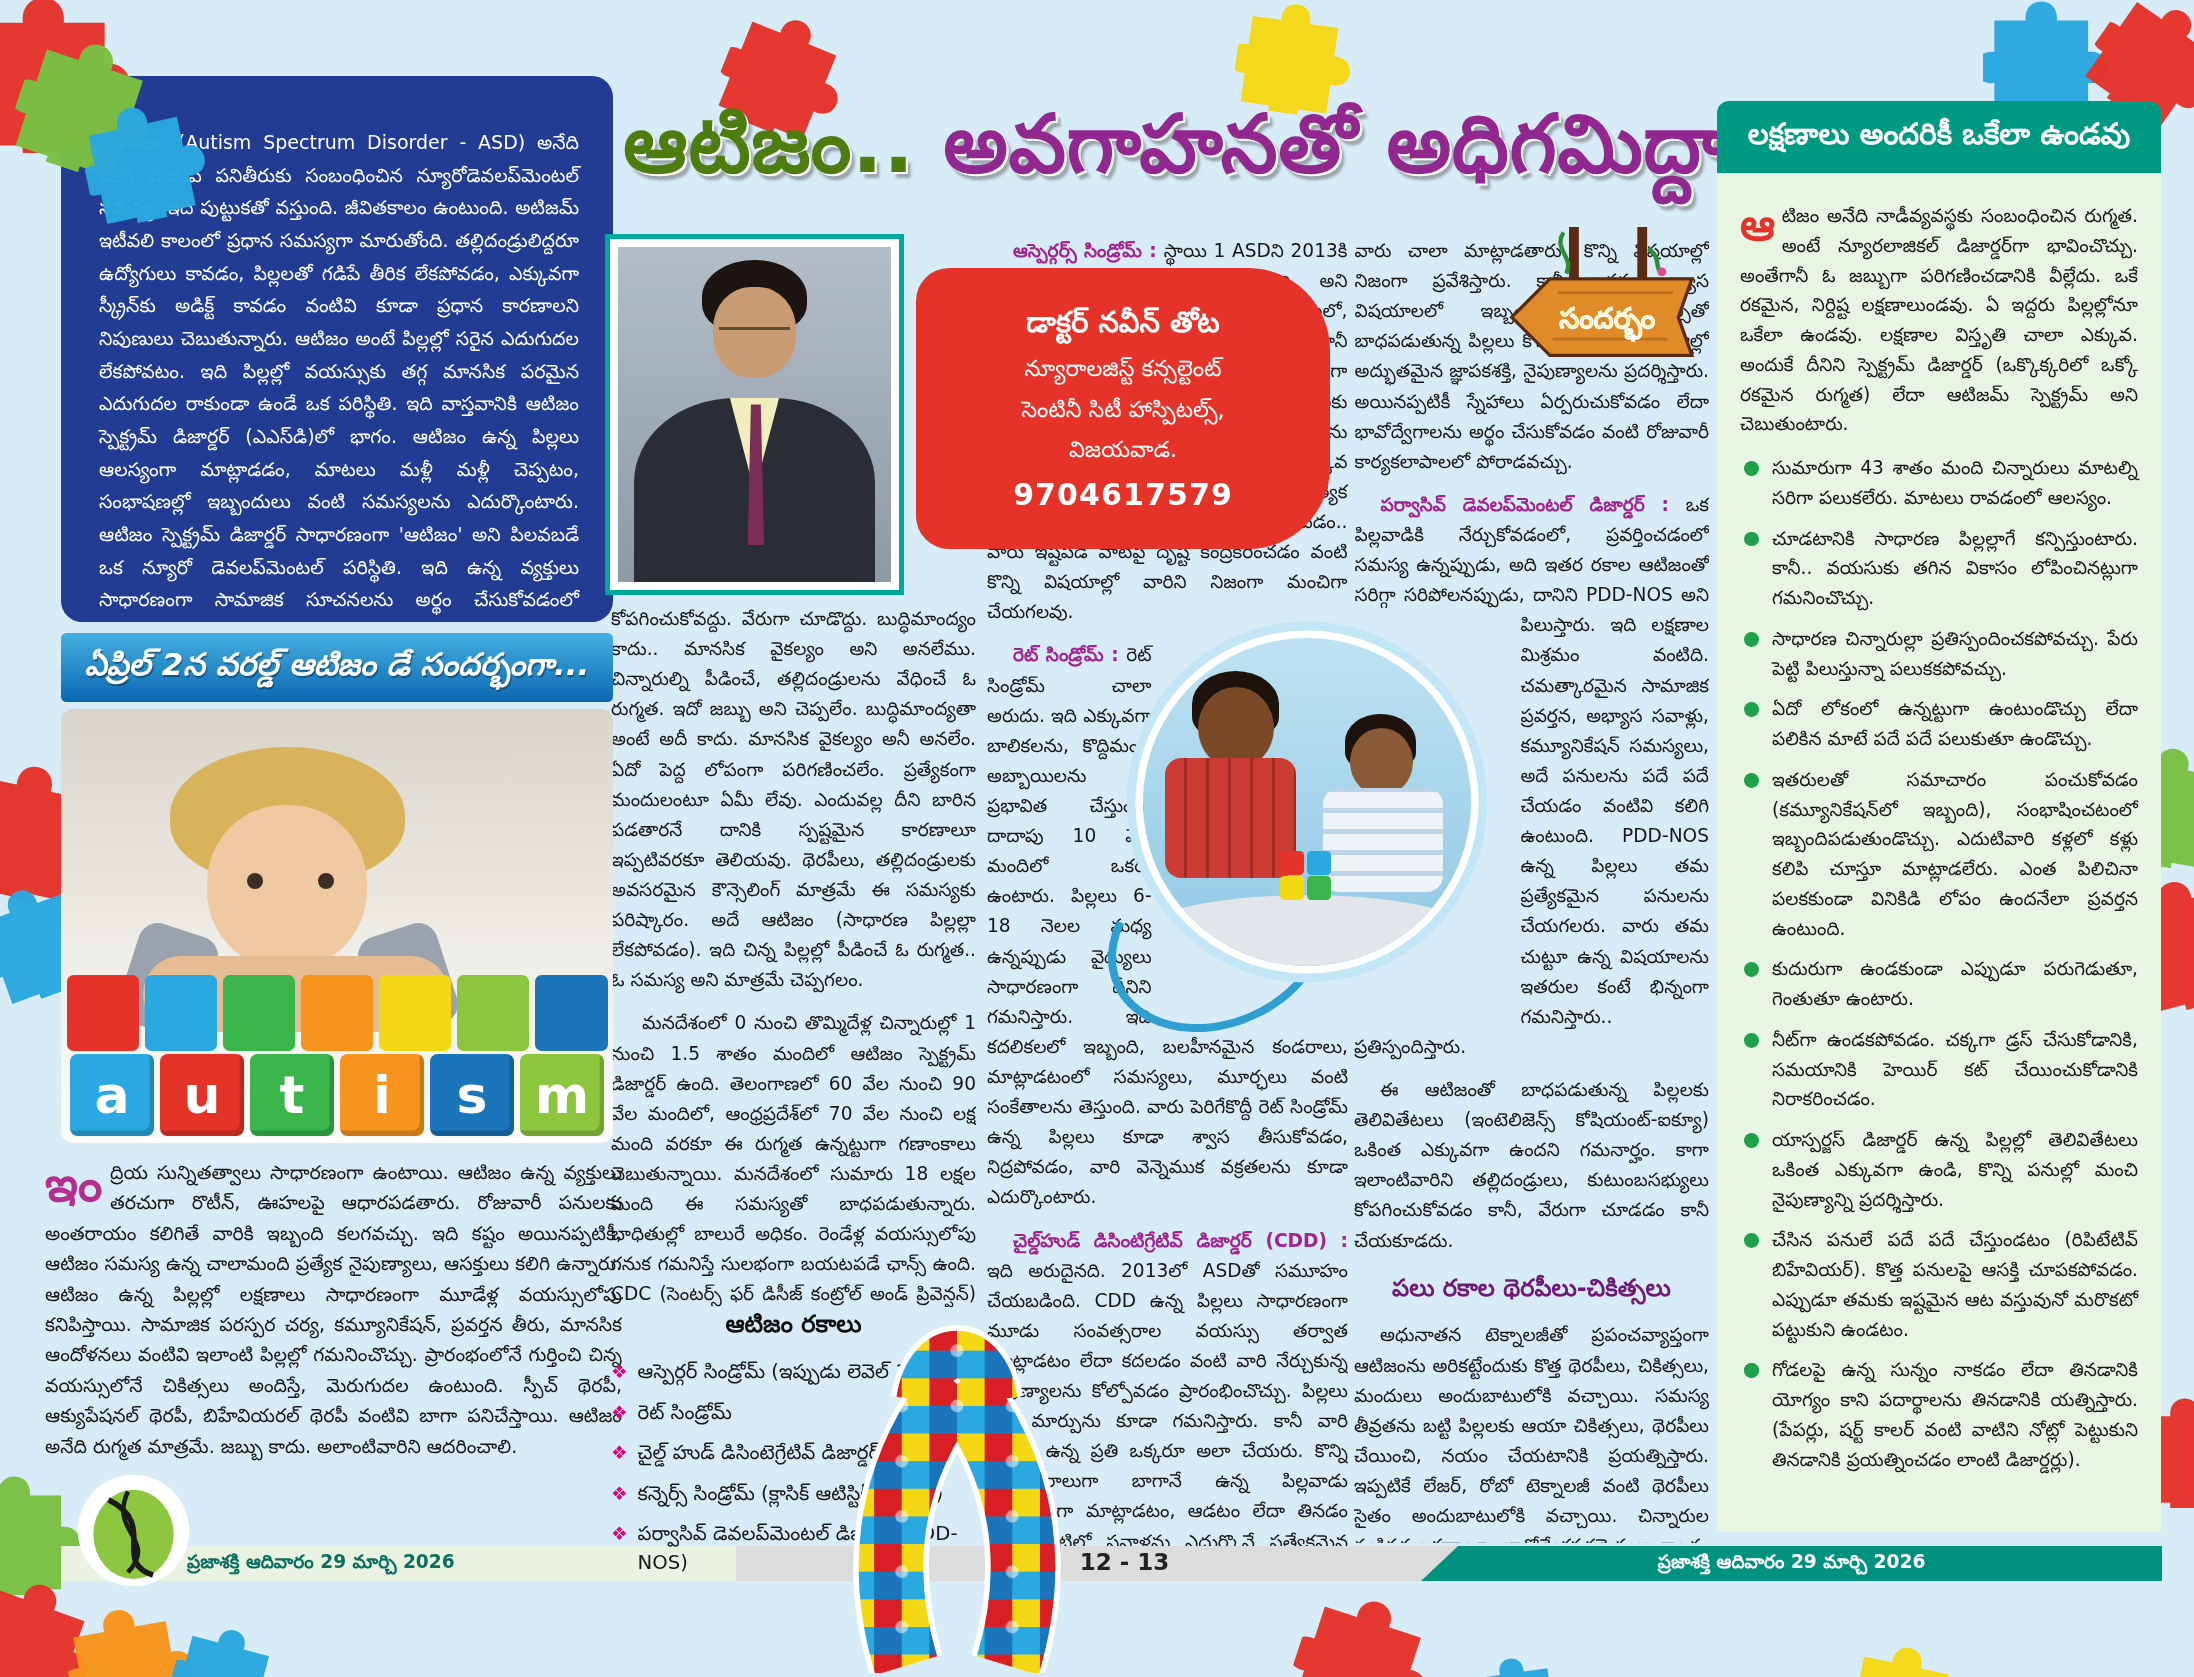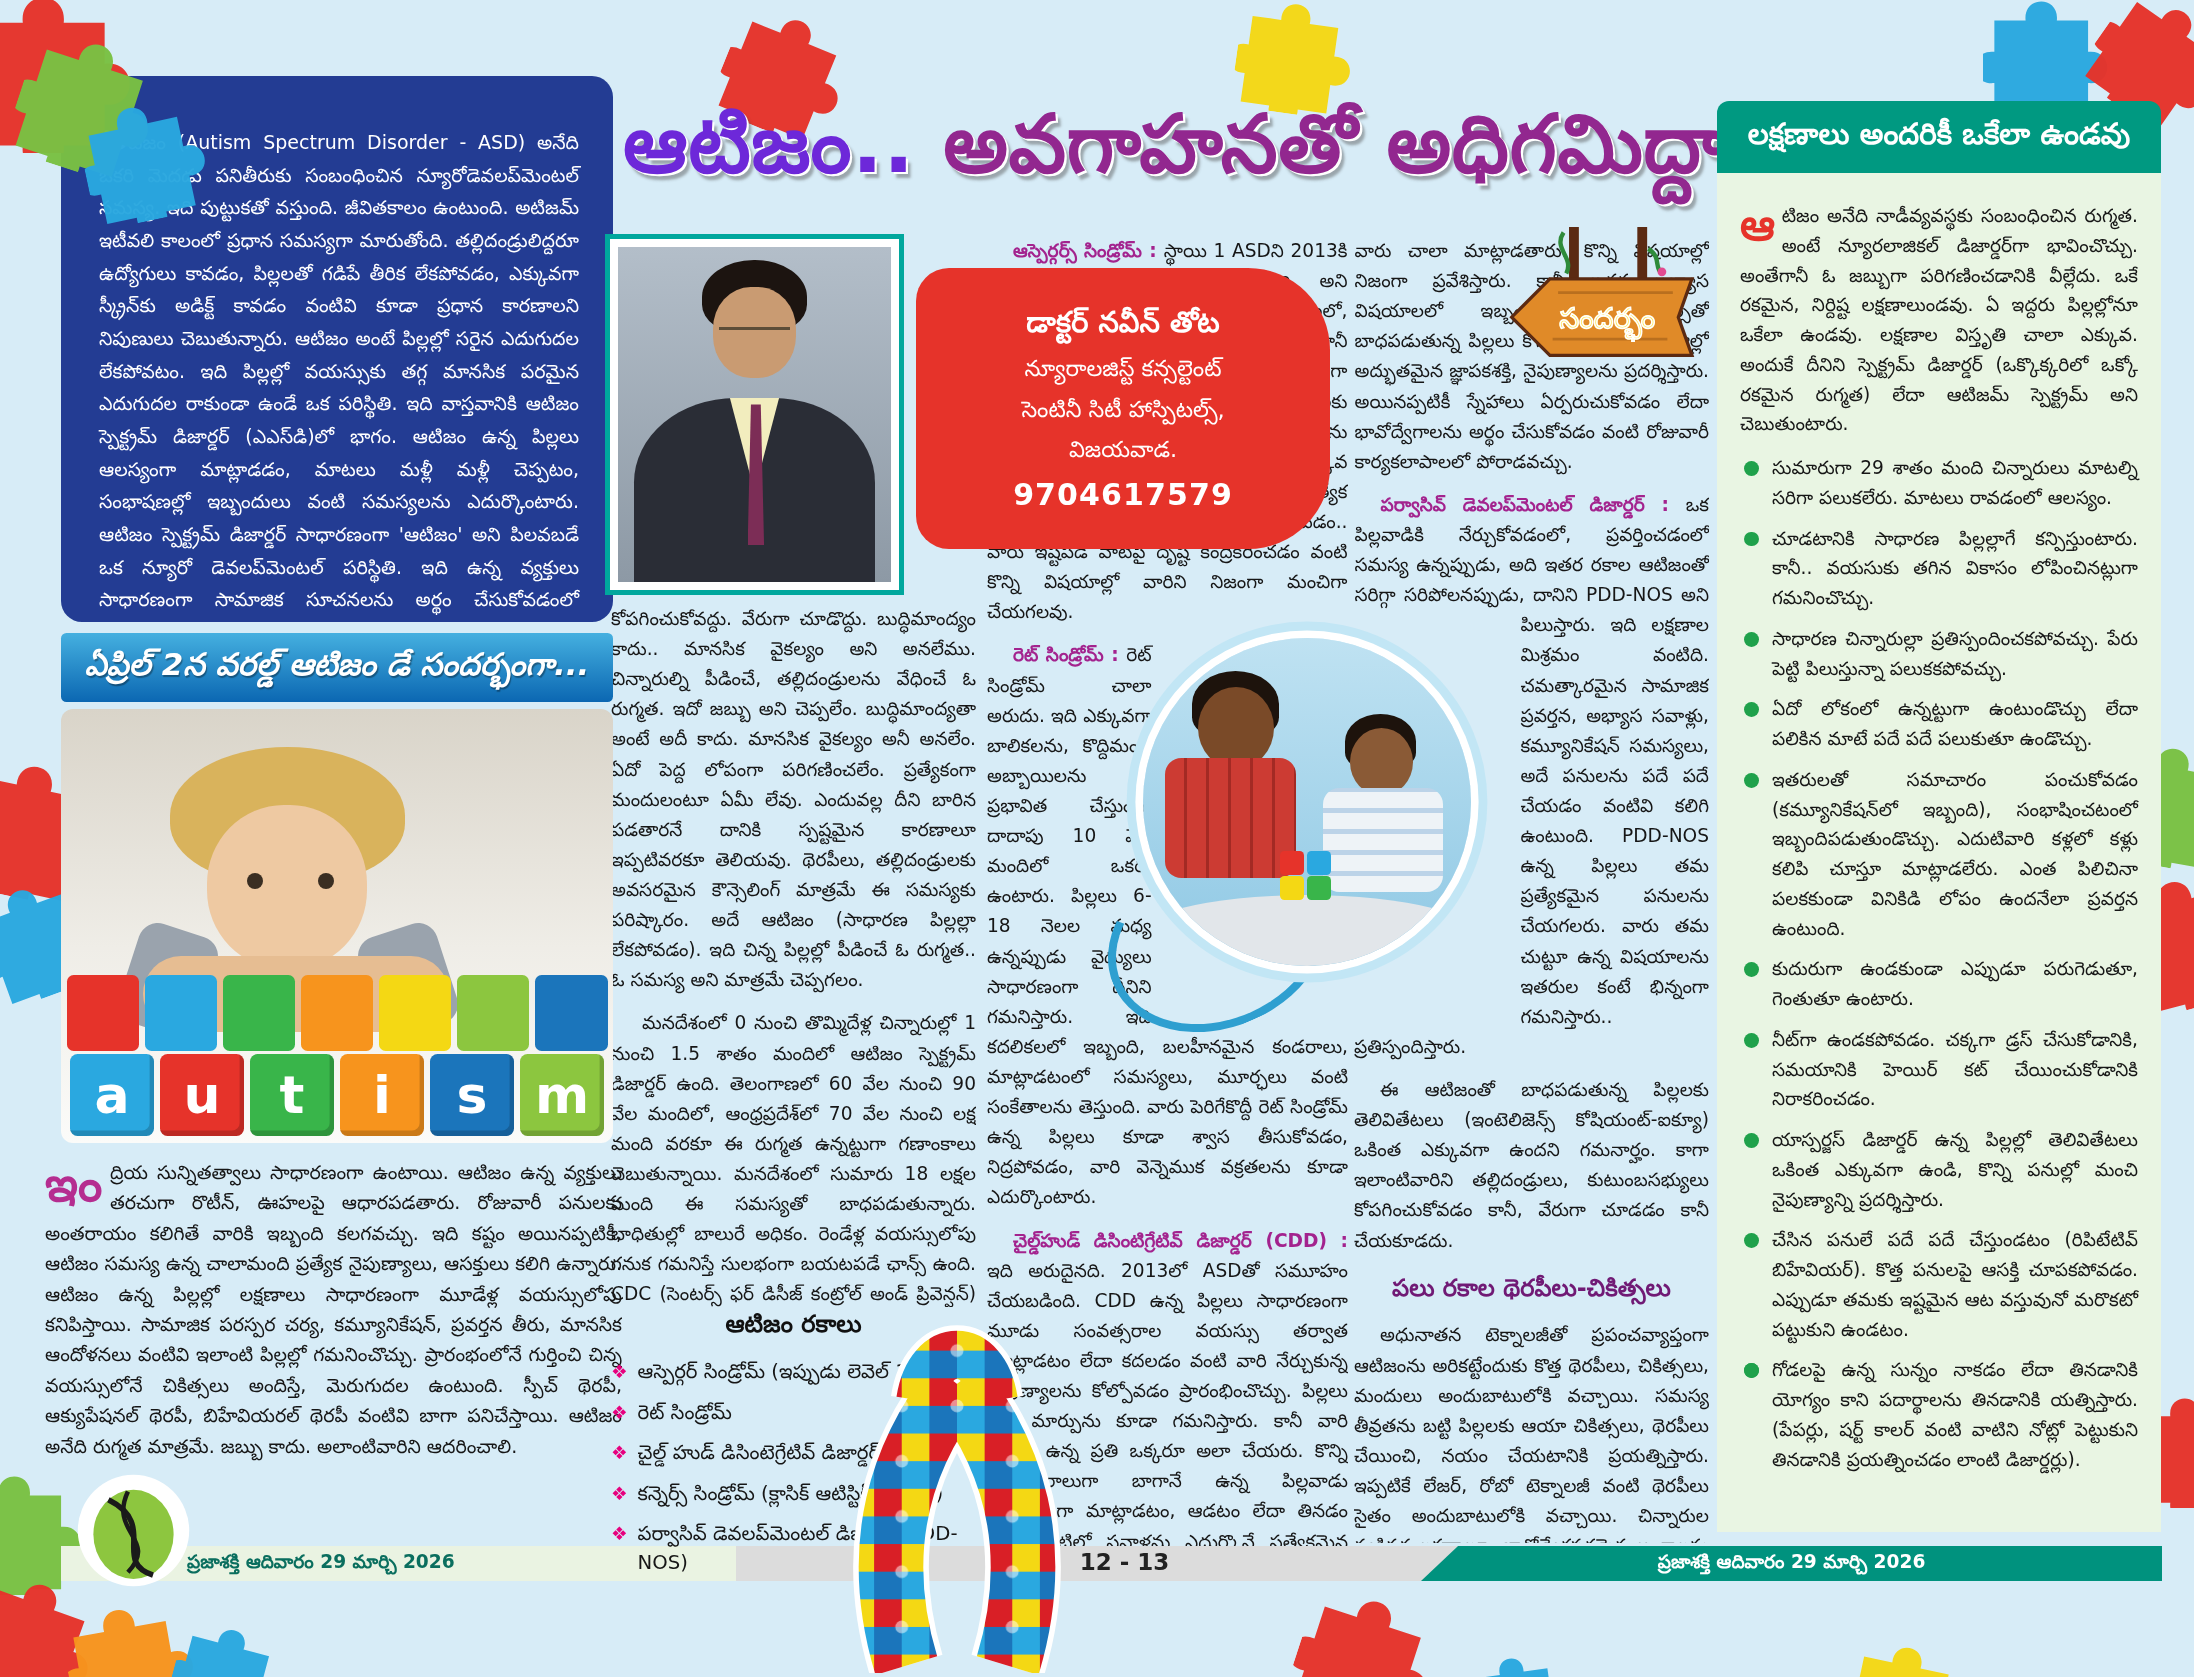--- a/index.html
+++ b/index.html
@@ -51,21 +51,21 @@
   #footer-mid{left:736px;top:1546px;width:781px;height:35px;background:#dcdcdc;
     clip-path:polygon(0 0,93% 0,100% 100%,0 100%);z-index:4;text-decoration:underline;}
   #footer-mid span{position:absolute;left:44%;top:3.3px;font-size:23px;font-weight:700;color:#222;}
   #footer-right{left:1421px;top:1546px;width:741px;height:35px;background:#00927e;
     clip-path:polygon(5% 0,100% 0,100% 100%,0 100%);display:flex;align-items:center;justify-content:center;
     color:#fff;font-weight:700;font-size:18.6px;z-index:5;}
 
   
   #page-title{left:623px;top:76px;width:1082px;height:164px;text-align:center;z-index:4;
     font-weight:800;font-size:81px;line-height:1.7;letter-spacing:0.5px;white-space:nowrap;}
-  #page-title .t1{color:#6d28d9;text-shadow:2.2px 2.2px 0 #fff,4.9px 6px 2.7px rgba(80,80,80,.45);}
+  #page-title .t1{color:#4d7c0f;text-shadow:2.2px 2.2px 0 #fff,4.9px 6px 2.7px rgba(80,80,80,.45);}
   #page-title .t2{color:#92278f;text-shadow:2.2px 2.2px 0 #fff,4.9px 6px 2.7px rgba(80,80,80,.45);}
 
   
   #doctor-photo{left:605px;top:234px;width:299px;height:361px;border:5.5px solid #00a79d;background:#fff;padding:7.6px;z-index:4;}
   #doctor-photo .ph{position:relative;width:100%;height:100%;background:linear-gradient(180deg,#b3bec9,#8d99a5);overflow:hidden;}
   .d-hair{position:absolute;left:31%;top:4%;width:38%;height:22%;background:#1c1410;border-radius:50% 50% 40% 40%;}
   .d-face{position:absolute;left:35%;top:12%;width:30%;height:27%;background:#c99b72;border-radius:46%;}
   .d-glass{position:absolute;left:37%;top:24%;width:26%;height:6%;border-top:3.3px solid #5c4d38;}
   .d-body{position:absolute;left:6%;top:45%;width:88%;height:60%;background:#2a2d36;border-radius:42% 42% 0 0;}
   .d-shirt{position:absolute;left:41%;top:45%;width:18%;height:28%;background:#f2edbe;clip-path:polygon(0 0,100% 0,50% 100%);}
@@ -371,21 +371,21 @@
   </svg>
 
   <div id="sidebar-head" class="abs">
     <span>లక్షణాలు అందరికీ ఒకేలా ఉండవు</span>
   </div>
   <div id="sidebar-body" class="abs">
     <p style="margin:0">
       <span class="lead">ఆ</span><span>టిజం అనేది నాడీవ్యవస్థకు సంబంధించిన రుగ్మత. అంటే న్యూరలాజికల్ డిజార్డర్‌గా భావించొచ్చు. అంతేగానీ ఓ జబ్బుగా పరిగణించడానికి వీల్లేదు. ఒకే రకమైన, నిర్దిష్ట లక్షణాలుండవు. ఏ ఇద్దరు పిల్లల్లోనూ ఒకేలా ఉండవు. లక్షణాల విస్తృతి చాలా ఎక్కువ. అందుకే దీనిని స్పెక్ట్రమ్ డిజార్డర్ (ఒక్కొక్కరిలో ఒక్కో రకమైన రుగ్మత) లేదా ఆటిజమ్ స్పెక్ట్రమ్ అని చెబుతుంటారు.</span>
     </p>
     <ul class="sb">
-      <li><span class="dot"></span><span>సుమారుగా 29 శాతం మంది చిన్నారులు మాటల్ని సరిగా పలుకలేరు. మాటలు రావడంలో ఆలస్యం.</span></li>
+      <li><span class="dot"></span><span>సుమారుగా 43 శాతం మంది చిన్నారులు మాటల్ని సరిగా పలుకలేరు. మాటలు రావడంలో ఆలస్యం.</span></li>
       <li><span class="dot"></span><span>చూడటానికి సాధారణ పిల్లల్లాగే కన్పిస్తుంటారు. కానీ.. వయసుకు తగిన వికాసం లోపించినట్లుగా గమనించొచ్చు.</span></li>
       <li><span class="dot"></span><span>సాధారణ చిన్నారుల్లా ప్రతిస్పందించకపోవచ్చు. పేరు పెట్టి పిలుస్తున్నా పలుకకపోవచ్చు.</span></li>
       <li><span class="dot"></span><span>ఏదో లోకంలో ఉన్నట్టుగా ఉంటుండొచ్చు లేదా పలికిన మాటే పదే పదే పలుకుతూ ఉండొచ్చు.</span></li>
       <li><span class="dot"></span><span>ఇతరులతో సమాచారం పంచుకోవడం (కమ్యూనికేషన్‌లో ఇబ్బంది), సంభాషించటంలో ఇబ్బందిపడుతుండొచ్చు. ఎదుటివారి కళ్లలో కళ్లు కలిపి చూస్తూ మాట్లాడలేరు. ఎంత పిలిచినా పలకకుండా వినికిడి లోపం ఉందనేలా ప్రవర్తన ఉంటుంది.</span></li>
       <li><span class="dot"></span><span>కుదురుగా ఉండకుండా ఎప్పుడూ పరుగెడుతూ, గెంతుతూ ఉంటారు.</span></li>
       <li><span class="dot"></span><span>నీట్‌గా ఉండకపోవడం. చక్కగా డ్రస్ చేసుకోడానికి, సమయానికి హెయిర్ కట్ చేయించుకోడానికి నిరాకరించడం.</span></li>
       <li><span class="dot"></span><span>యాస్పర్జస్ డిజార్డర్ ఉన్న పిల్లల్లో తెలివితేటలు ఒకింత ఎక్కువగా ఉండి, కొన్ని పనుల్లో మంచి నైపుణ్యాన్ని ప్రదర్శిస్తారు.</span></li>
       <li><span class="dot"></span><span>చేసిన పనులే పదే పదే చేస్తుండటం (రిపిటేటివ్ బిహేవియర్). కొత్త పనులపై ఆసక్తి చూపకపోవడం. ఎప్పుడూ తమకు ఇష్టమైన ఆట వస్తువునో మరొకటో పట్టుకుని ఉండటం.</span></li>
       <li><span class="dot"></span></li>
       <li><span class="dot"></span><span>గోడలపై ఉన్న సున్నం నాకడం లేదా తినడానికి యోగ్యం కాని పదార్థాలను తినడానికి యత్నిస్తారు. (పేపర్లు, షర్ట్ కాలర్ వంటి వాటిని నోట్లో పెట్టుకుని తినడానికి ప్రయత్నించడం లాంటి డిజార్డర్లు).</span></li>

